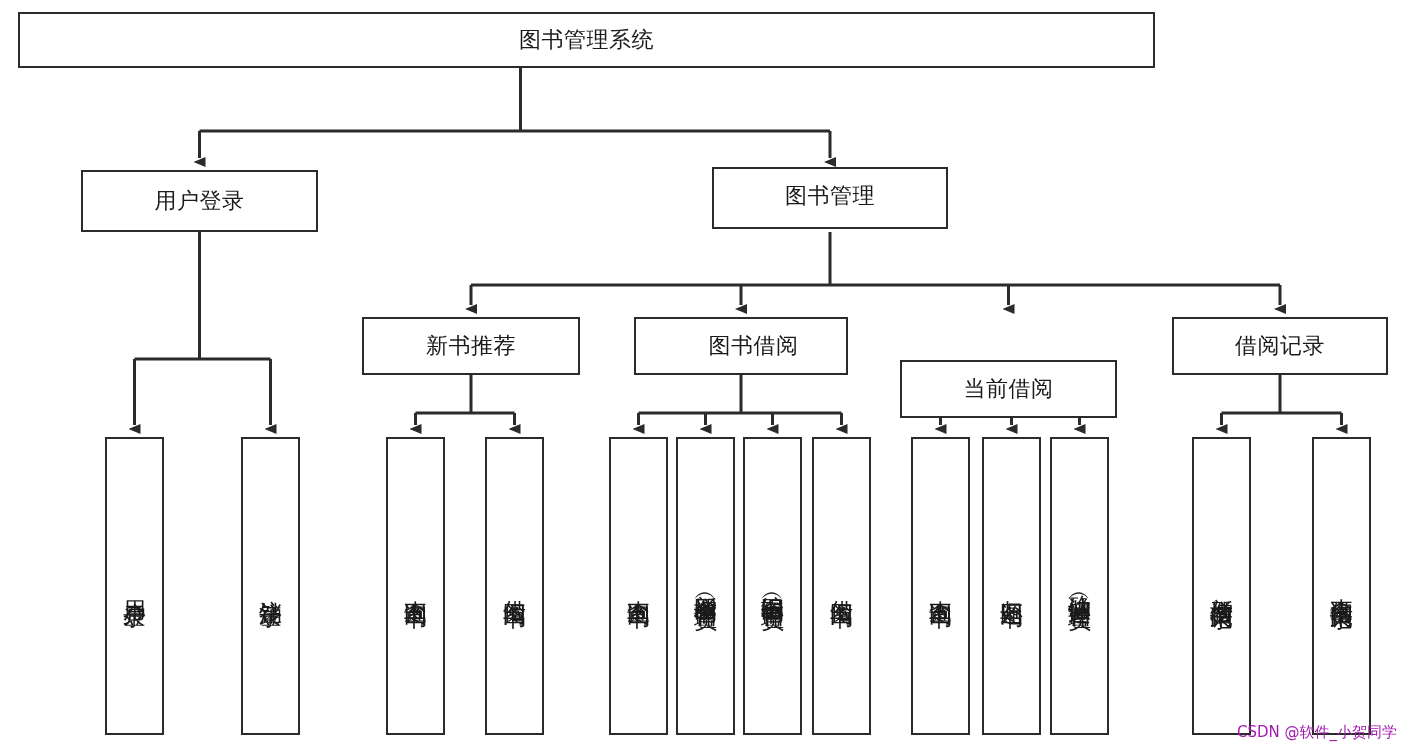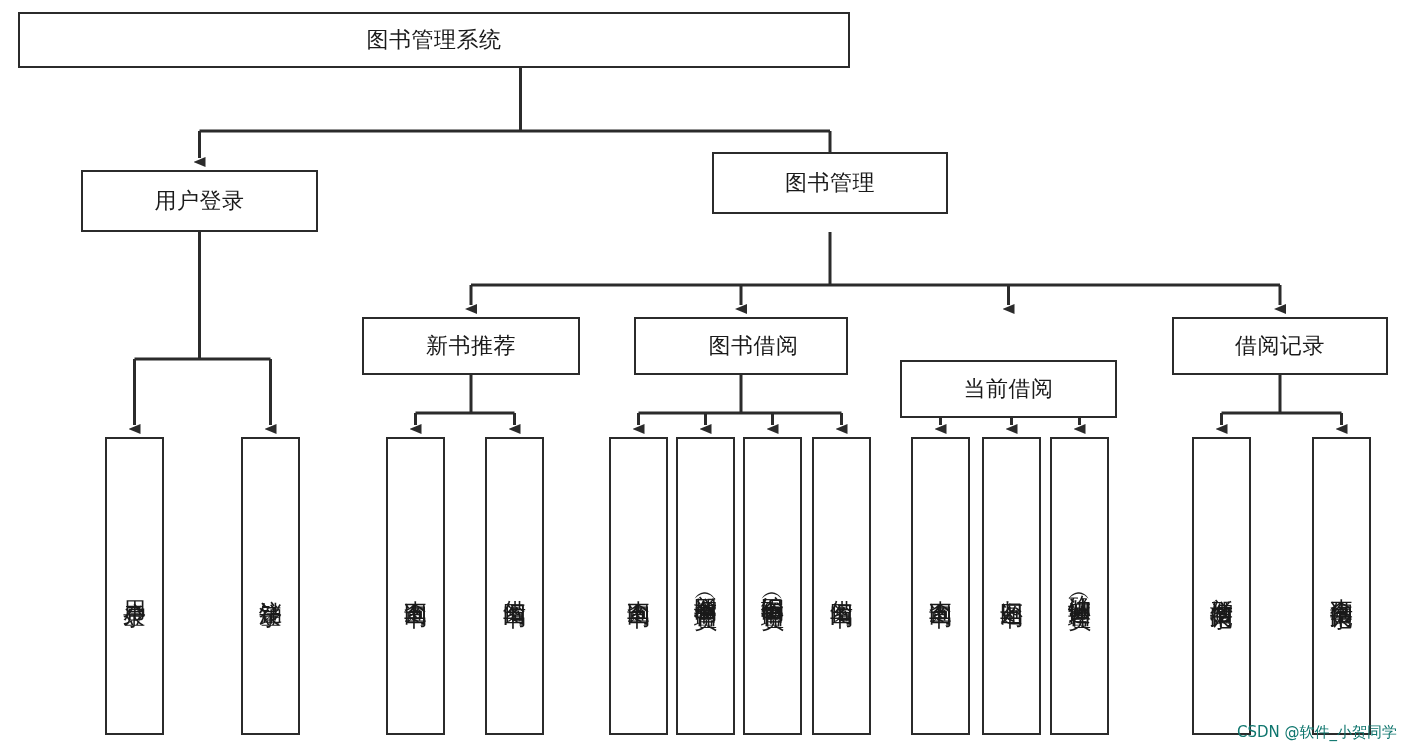--- a/index.html
+++ b/index.html
@@ -54,21 +54,21 @@
     letter-spacing: 2px;
     line-height: 1;
     white-space: nowrap;
     text-align: center;
   }
   #watermark {
     position: absolute;
     right: 8px;
     bottom: 5px;
     font-size: 15px;
-    color: #0f766e;
+    color: #a21caf;
     z-index: 5;
     white-space: nowrap;
   }
 </style>
 </head>
 <body>
 
 <div id="diagram-root">
 
   <svg id="edges" viewBox="0 0 1405 747" xmlns="http://www.w3.org/2000/svg">
@@ -108,27 +108,27 @@
         <line x1="1011.5" y1="413" x2="1011.5" y2="425" stroke="#2b2b2b" stroke-width="3" marker-end="url(#arrow)"></line>
         <line x1="1079.5" y1="413" x2="1079.5" y2="425" stroke="#2b2b2b" stroke-width="3" marker-end="url(#arrow)"></line>
         <line x1="1280" y1="375" x2="1280" y2="413" stroke="#2b2b2b" stroke-width="3"></line>
         <line x1="1221.5" y1="413" x2="1341.5" y2="413" stroke="#2b2b2b" stroke-width="3"></line>
         <line x1="1221.5" y1="413" x2="1221.5" y2="425" stroke="#2b2b2b" stroke-width="3" marker-end="url(#arrow)"></line>
         <line x1="1341.5" y1="413" x2="1341.5" y2="425" stroke="#2b2b2b" stroke-width="3" marker-end="url(#arrow)"></line>
       </g>
   </svg>
 
   <div id="node-layer">
-      <div class="node" style="left: 18px; top: 12px; width: 832px; height: 56px;">
+      <div class="node" style="left: 18px; top: 12px; width: 1137px; height: 56px;">
         <span class="label">图书管理系统</span>
       </div>
       <div class="node" style="left: 81px; top: 170px; width: 237px; height: 62px;">
         <span class="label">用户登录</span>
       </div>
-      <div class="node" style="left: 712px; top: 152px; width: 236px; height: 62px;">
+      <div class="node" style="left: 712px; top: 167px; width: 236px; height: 62px; font-family: Liberation Mono, monospace;">
         <span class="label">图书管理</span>
       </div>
       <div class="node" style="left: 362px; top: 317px; width: 218px; height: 58px;">
         <span class="label">新书推荐</span>
       </div>
       <div class="node" style="left: 634px; top: 317px; width: 214px; height: 58px; padding-left: 25px;">
         <span class="label">图书借阅</span>
       </div>
       <div class="node" style="left: 900px; top: 317px; width: 217px; height: 58px; margin-top: 43px;">
         <span class="label">当前借阅</span>

